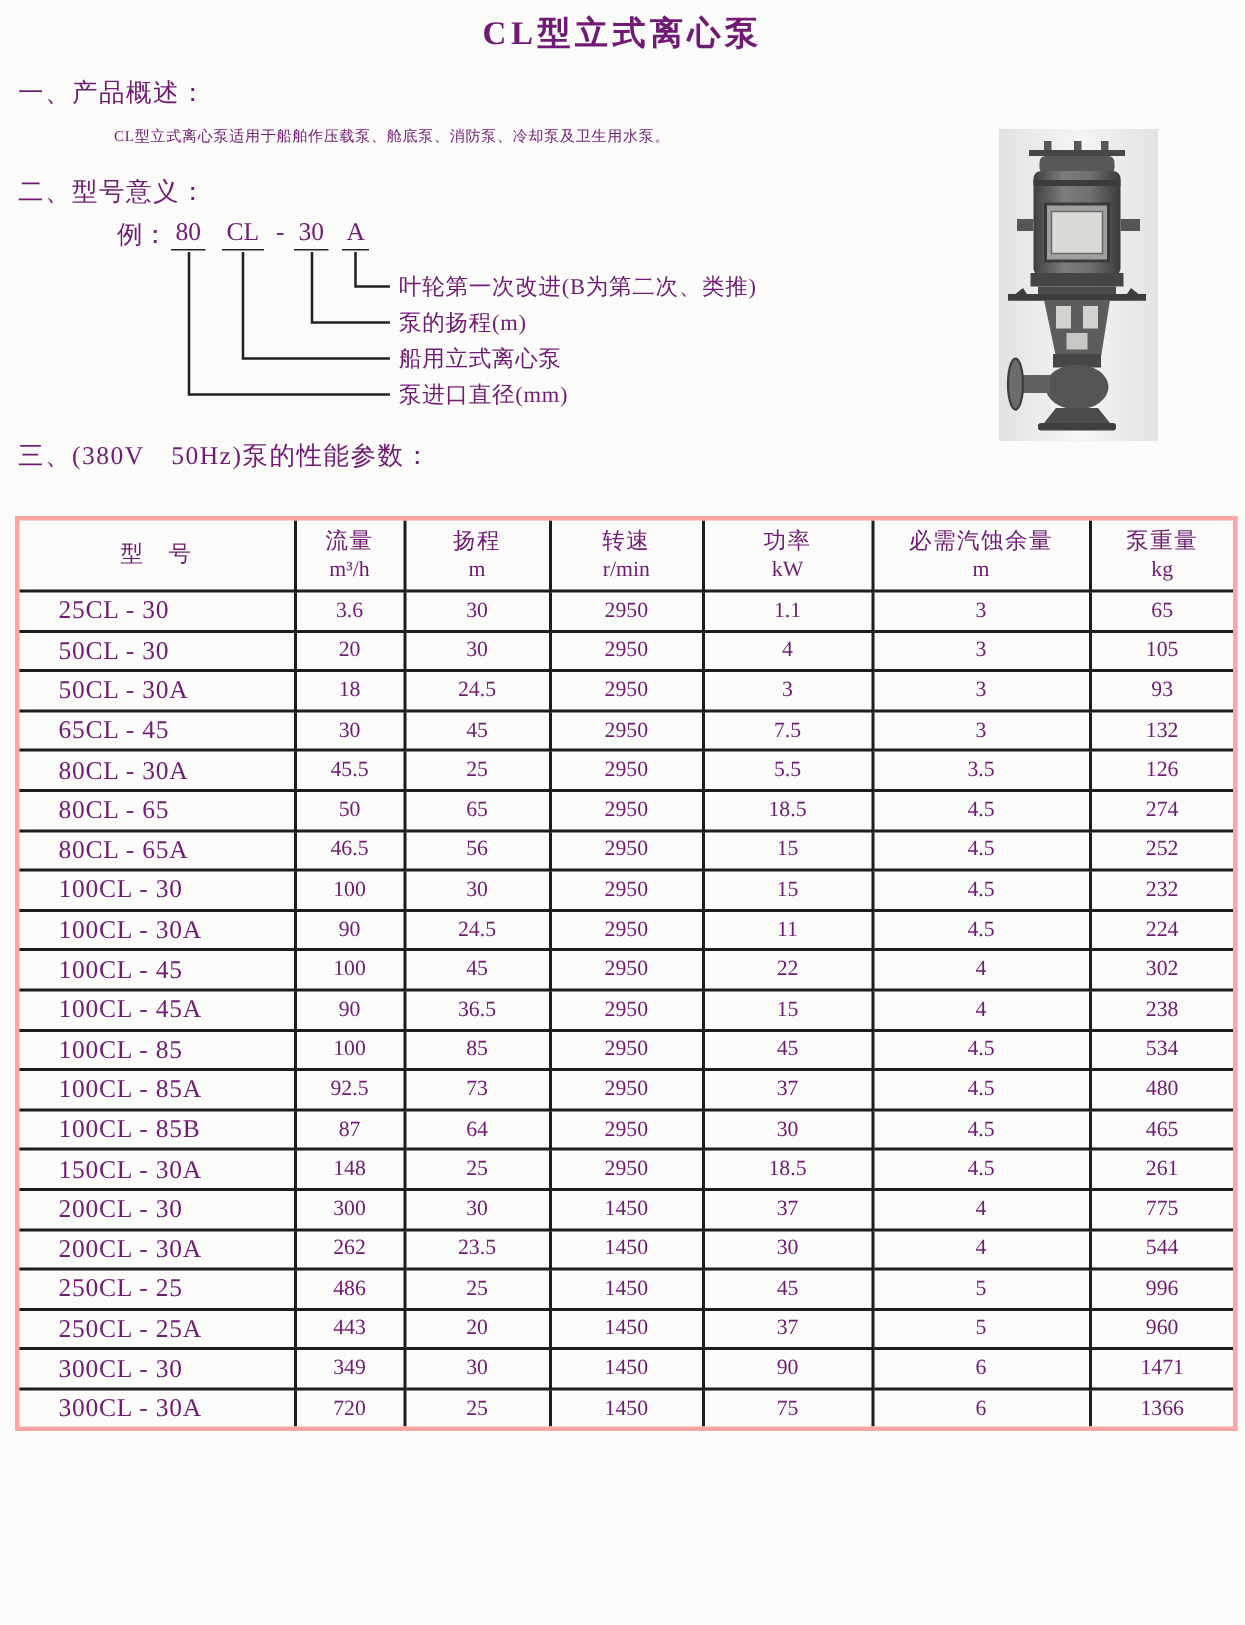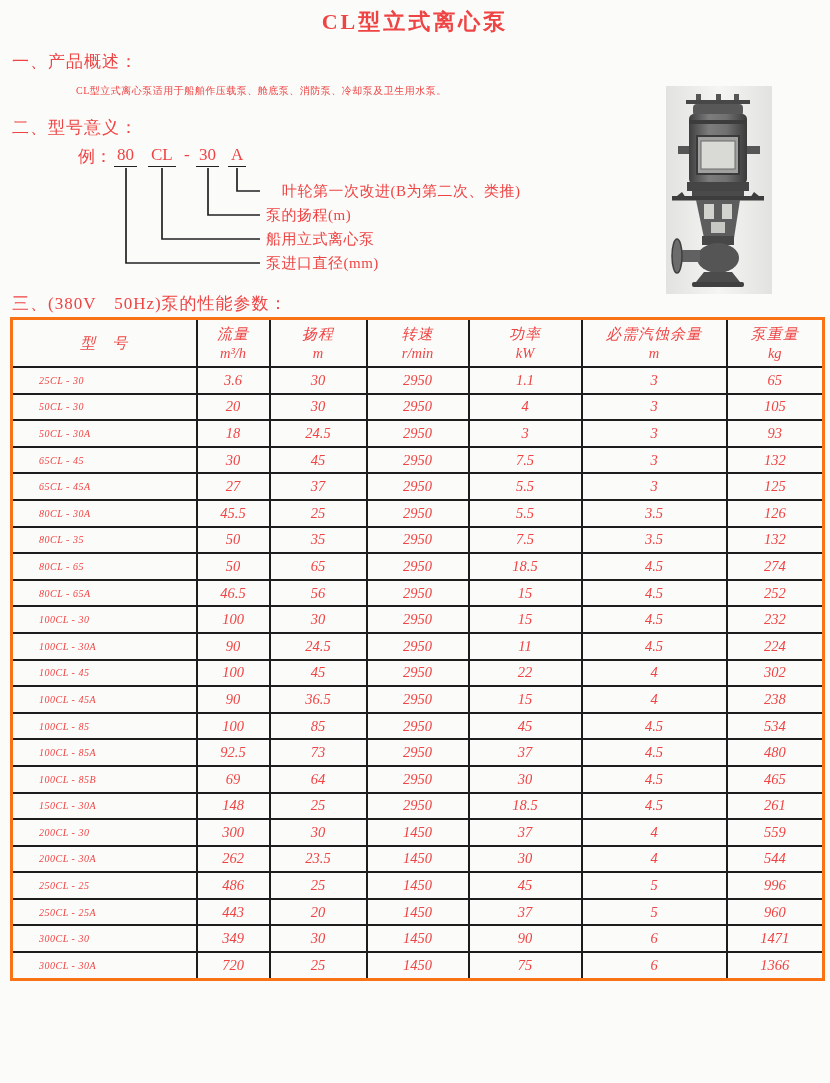--- a/index.html
+++ b/index.html
@@ -1,19 +1,19 @@
 <!DOCTYPE html>
 <html><head>
 <meta charset="utf-8">
 <style>
   html,body { margin:0; padding:0; background:#e8e8e6; }
   .page {
     position:relative; width:830px; height:1083px; margin:0 auto;
     background:#fbfbf9; overflow:hidden;
-    font-family:"Liberation Serif","DejaVu Serif",serif; color:#ef4444;
+    font-family:"Liberation Serif","DejaVu Serif",serif; color:#701a75;
   }
   .title {
     position:absolute; top:7px; left:0; width:100%; margin:0;
     text-align:center; font-size:22px; font-weight:bold; letter-spacing:3px;
   }
   .heading {
     position:absolute; left:12px; font-size:17px; font-weight:normal; letter-spacing:1px;
   }
   .h1 { top:50px; } .h2 { top:116px; } .h3 { top:292px; }
   .intro {
@@ -25,36 +25,35 @@
   .diagram svg.lines { position:absolute; left:0; top:0; }
   .ex { position:absolute; top:0; font-size:17px; white-space:nowrap; }
   .ex-u { border-bottom:1.7px solid #222; padding:0 3px 1px 3px; }
   .ex-prefix { left:0; }
   .ex-inlet  { left:36px; }
   .ex-series { left:70px; }
   .ex-dash   { left:106px; }
   .ex-head   { left:118px; }
   .ex-var    { left:150px; }
   .dlabel { position:absolute; left:188px; font-size:15px; white-space:nowrap; letter-spacing:0.5px; }
-  .dl0 { top:37px;margin-left:16px; } .dl1 { top:61px; } .dl2 { top:85px;font-family:Liberation Serif, serif; } .dl3 { top:109px; }
+  .dl0 { top:37px; } .dl1 { top:61px; } .dl2 { top:85px;font-family:Liberation Serif, serif; } .dl3 { top:109px; }
   
   .pump { position:absolute; left:666px; top:86px; }
   
   table.perf {
-    position:absolute; left:10px; top:317px; width:812px;
+    position:absolute; left:10px; top:344px; width:812px;
     border-collapse:collapse; table-layout:fixed;
-    border:3px solid #f97316;
-    font-style:italic;
+    border:3px solid #fca5a5;
   }
   table.perf th, table.perf td { border:2px solid #1d1d1d; }
   table.perf th { height:46px; font-weight:normal; padding:0; vertical-align:middle; }
   .hname { display:block; font-size:15px; letter-spacing:1px; line-height:1.4; }
   .hunit { display:block; font-size:14.5px; line-height:1.2; font-family:"Liberation Serif","DejaVu Serif",serif; }
   table.perf td { height:24.6px; padding:0; font-size:14.5px; text-align:center; }
-  table.perf td:first-child { text-align:left; padding-left:26px; font-size:10px; letter-spacing:0.5px; }
+  table.perf td:first-child { text-align:left; padding-left:26px; font-size:17px; letter-spacing:0.5px; }
 </style>
 </head>
 <body>
 
 <div class="page">
 
   <h1 class="title">CL型立式离心泵</h1>
 
   <div class="heading h1">一、产品概述：</div>
   <p class="intro">CL型立式离心泵适用于船舶作压载泵、舱底泵、消防泵、冷却泵及卫生用水泵。</p>
@@ -199,47 +198,29 @@
         <tr>
           <td>65CL - 45</td>
           <td>30</td>
           <td>45</td>
           <td>2950</td>
           <td>7.5</td>
           <td>3</td>
           <td>132</td>
         </tr>
         <tr>
-          <td>65CL - 45A</td>
-          <td>27</td>
-          <td>37</td>
-          <td>2950</td>
-          <td>5.5</td>
-          <td>3</td>
-          <td>125</td>
-        </tr>
-        <tr>
           <td>80CL - 30A</td>
           <td>45.5</td>
           <td>25</td>
           <td>2950</td>
           <td>5.5</td>
           <td>3.5</td>
           <td>126</td>
         </tr>
         <tr>
-          <td>80CL - 35</td>
-          <td>50</td>
-          <td>35</td>
-          <td>2950</td>
-          <td>7.5</td>
-          <td>3.5</td>
-          <td>132</td>
-        </tr>
-        <tr>
           <td>80CL - 65</td>
           <td>50</td>
           <td>65</td>
           <td>2950</td>
           <td>18.5</td>
           <td>4.5</td>
           <td>274</td>
         </tr>
         <tr>
           <td>80CL - 65A</td>
@@ -299,21 +280,21 @@
           <td>100CL - 85A</td>
           <td>92.5</td>
           <td>73</td>
           <td>2950</td>
           <td>37</td>
           <td>4.5</td>
           <td>480</td>
         </tr>
         <tr>
           <td>100CL - 85B</td>
-          <td>69</td>
+          <td>87</td>
           <td>64</td>
           <td>2950</td>
           <td>30</td>
           <td>4.5</td>
           <td>465</td>
         </tr>
         <tr>
           <td>150CL - 30A</td>
           <td>148</td>
           <td>25</td>
@@ -322,21 +303,21 @@
           <td>4.5</td>
           <td>261</td>
         </tr>
         <tr>
           <td>200CL - 30</td>
           <td>300</td>
           <td>30</td>
           <td>1450</td>
           <td>37</td>
           <td>4</td>
-          <td>559</td>
+          <td>775</td>
         </tr>
         <tr>
           <td>200CL - 30A</td>
           <td>262</td>
           <td>23.5</td>
           <td>1450</td>
           <td>30</td>
           <td>4</td>
           <td>544</td>
         </tr>

